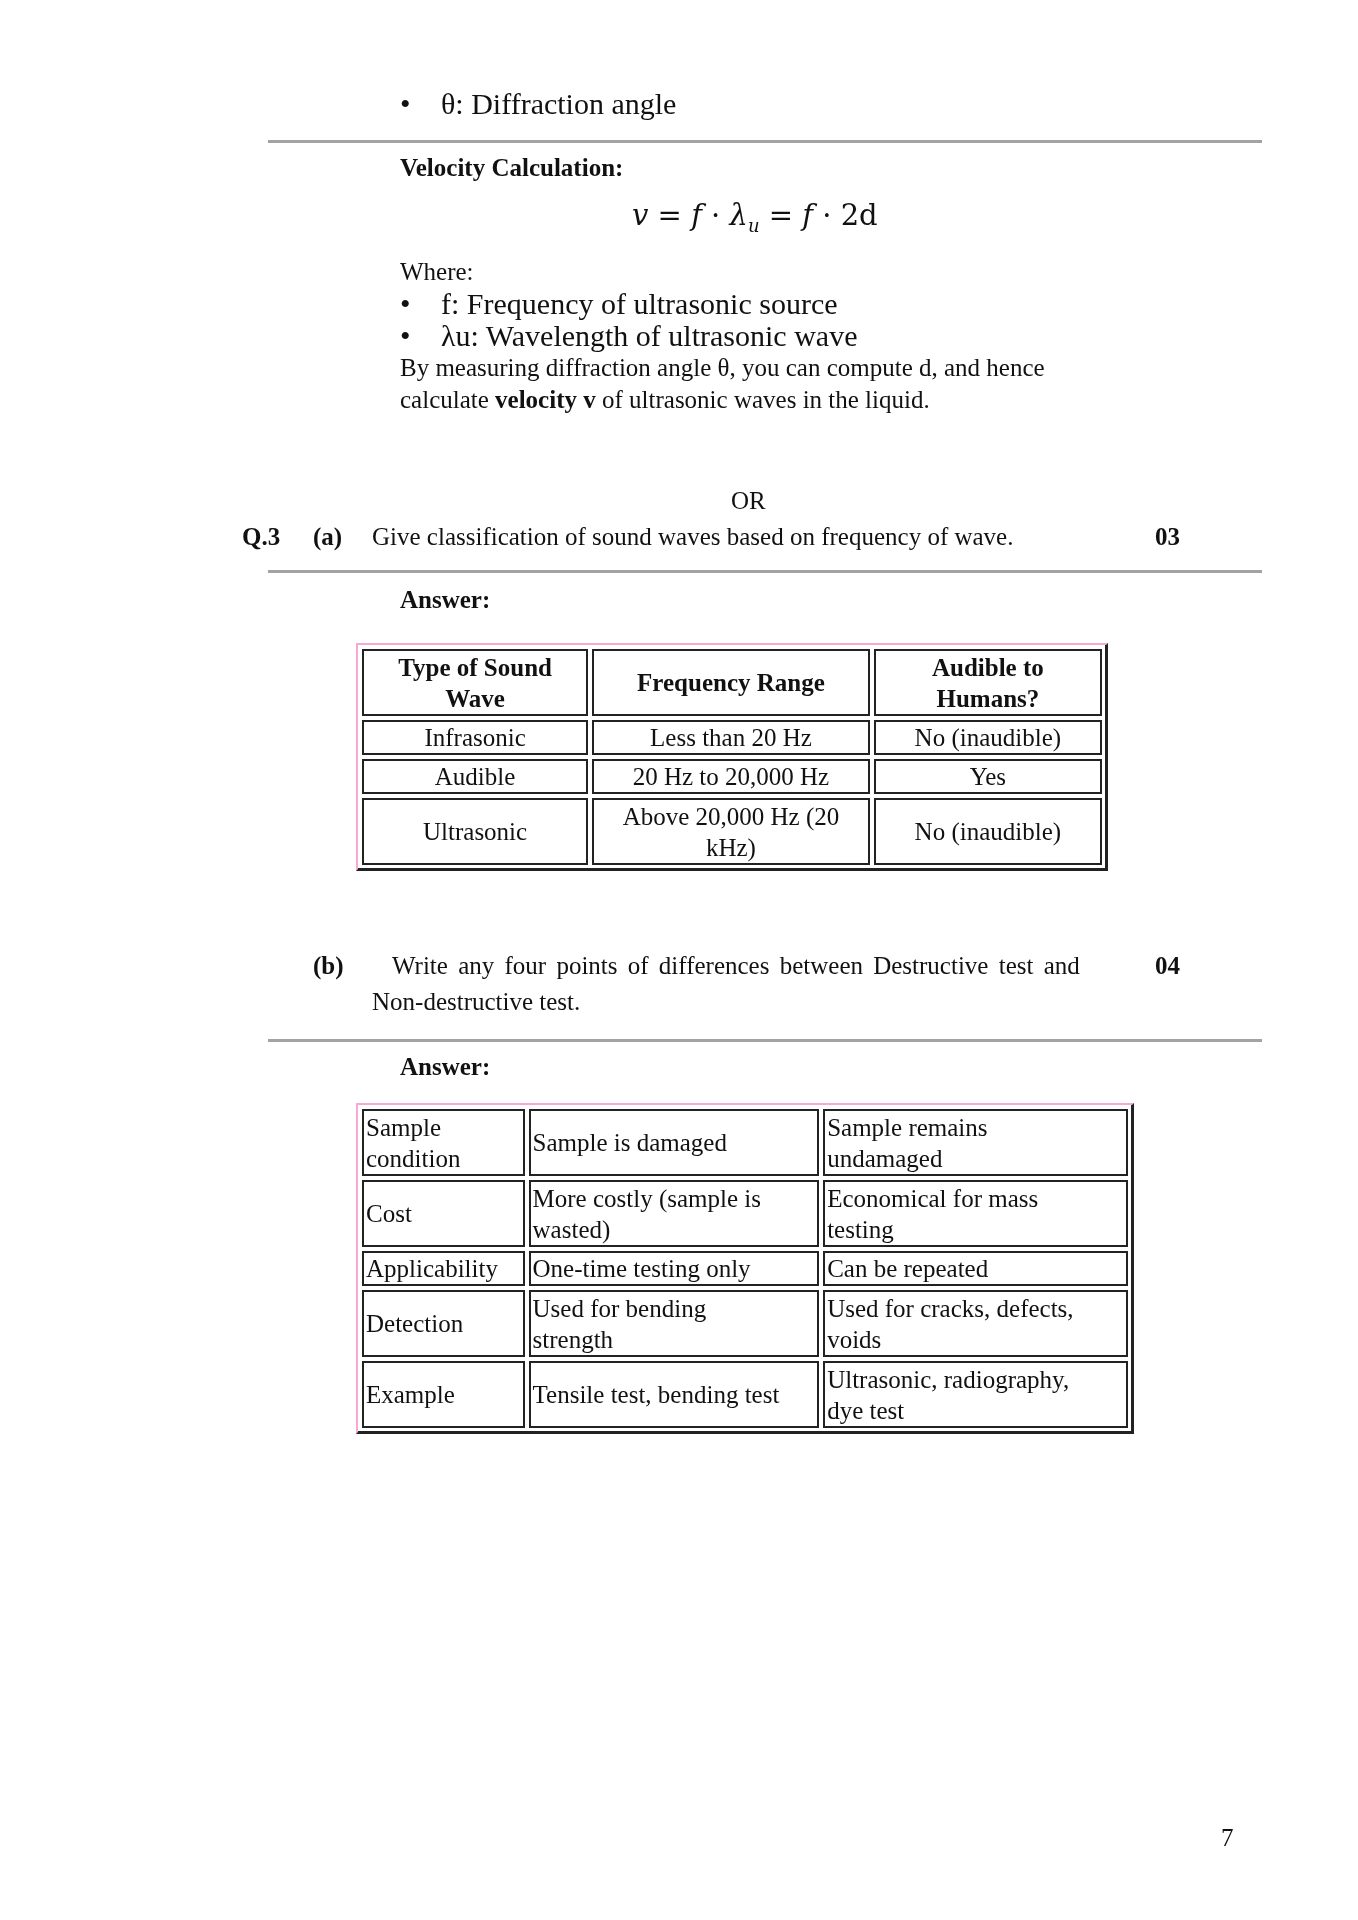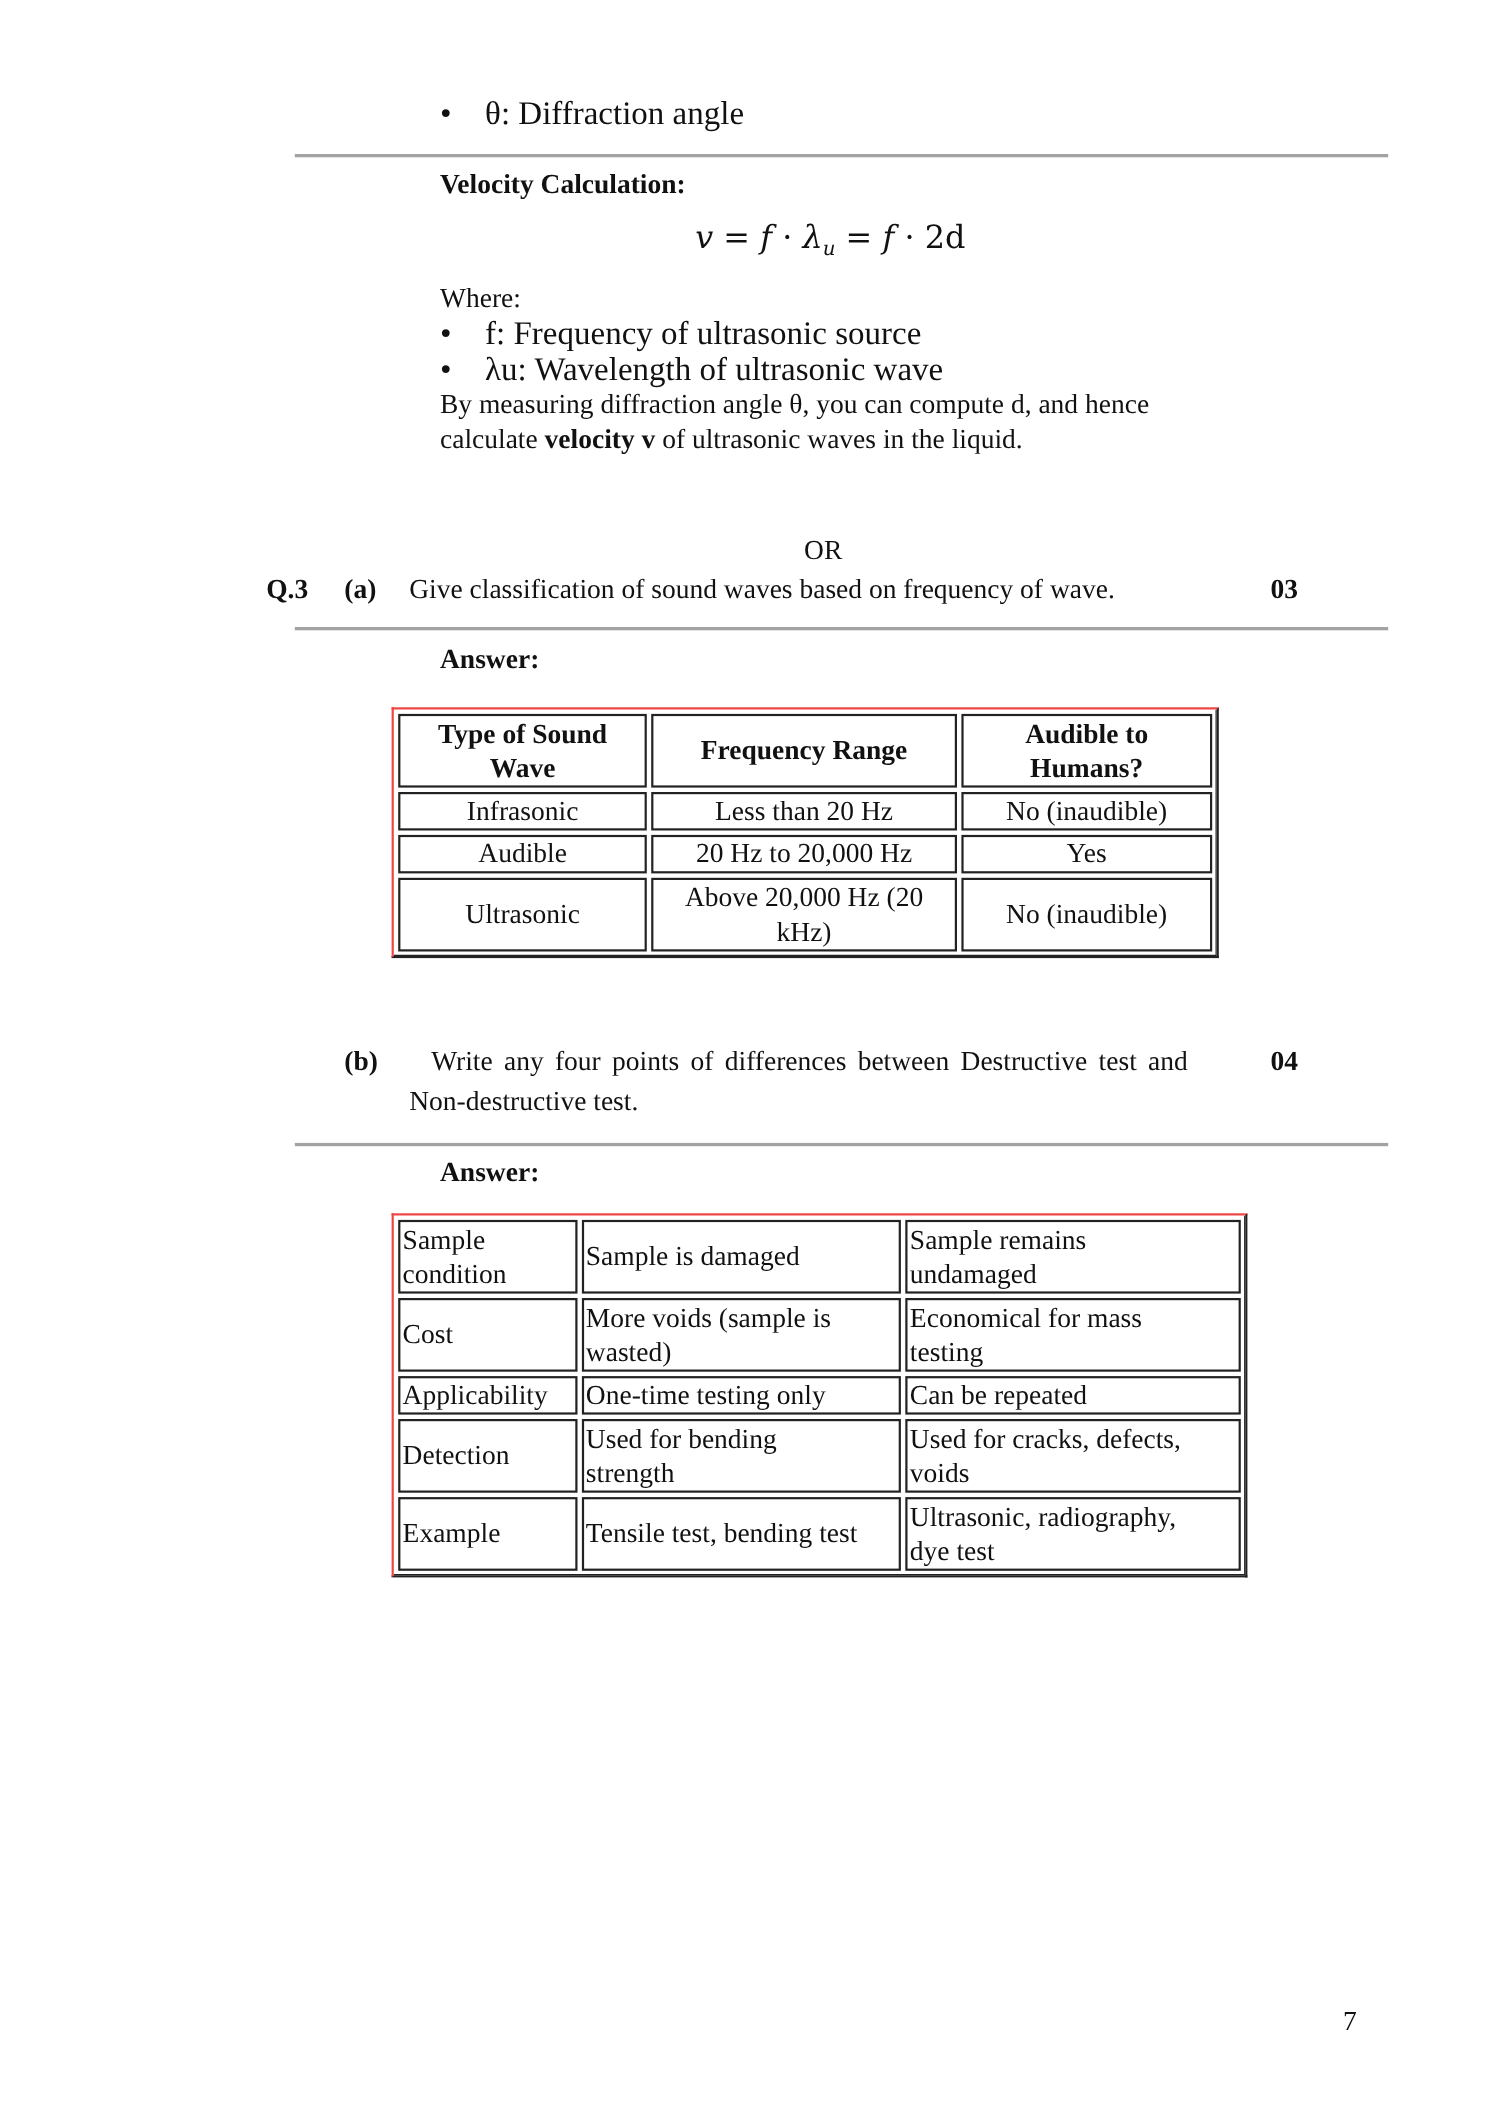--- a/index.html
+++ b/index.html
@@ -16,21 +16,21 @@
   .bullet-row .dot { display: inline-block; width: 41px; }
   .formula {
     font-family: "DejaVu Serif", "Liberation Serif", serif;
     font-style: italic; font-size: 29px; white-space: nowrap;
   }
   .formula .up { font-style: normal; }
   .formula sub { font-size: 18px; }
 
   table.grid {
     position: absolute; border-collapse: separate; border-spacing: 4px;
-    border: 2px solid #ef4444; border-right-color: #222; border-bottom-color: #222;
+    border: 2px solid #f9a8d4; border-right-color: #222; border-bottom-color: #222;
     outline: 0;
     box-shadow: inset -1px -1px 0 #222;
   }
   table.grid td, table.grid th {
     border: 2px solid #222; padding: 0 2px;
     font-size: 25px; line-height: 31px;
     font-family: "Liberation Serif", "DejaVu Serif", serif;
     color: #111;
   }
   table.grid th { font-weight: bold; text-align: center; }
@@ -121,21 +121,21 @@
       <col style="width:300px">
     </colgroup>
   <tbody>
   <tr style="height:67px;">
     <td><span>Sample</span><br><span>condition</span></td>
     <td><span>Sample is damaged</span></td>
     <td><span>Sample remains</span><br><span>undamaged</span></td>
   </tr>
   <tr style="height:67px;">
     <td><span>Cost</span></td>
-    <td><span>More voids (sample is</span><br><span>wasted)</span></td>
+    <td><span>More costly (sample is</span><br><span>wasted)</span></td>
     <td><span>Economical for mass</span><br><span>testing</span></td>
   </tr>
   <tr style="height:35px;margin-top:44px;">
     <td><span>Applicability</span></td>
     <td><span>One-time testing only</span></td>
     <td><span>Can be repeated</span></td>
   </tr>
   <tr style="height:67px;">
     <td><span>Detection</span></td>
     <td><span>Used for bending</span><br><span>strength</span></td>

